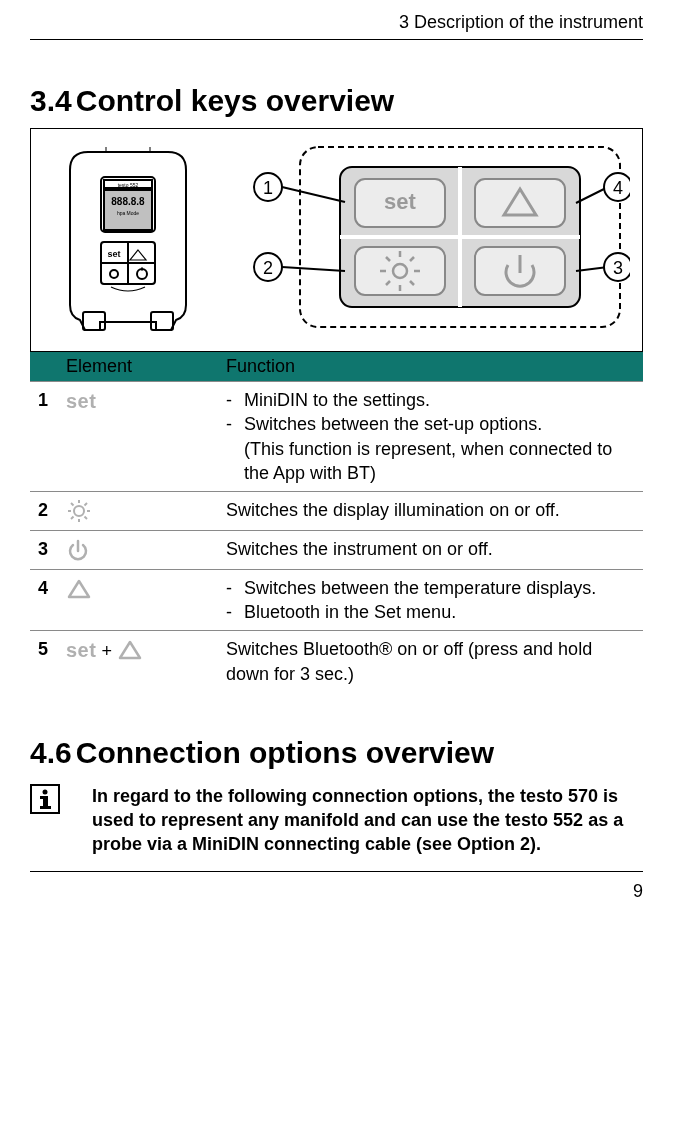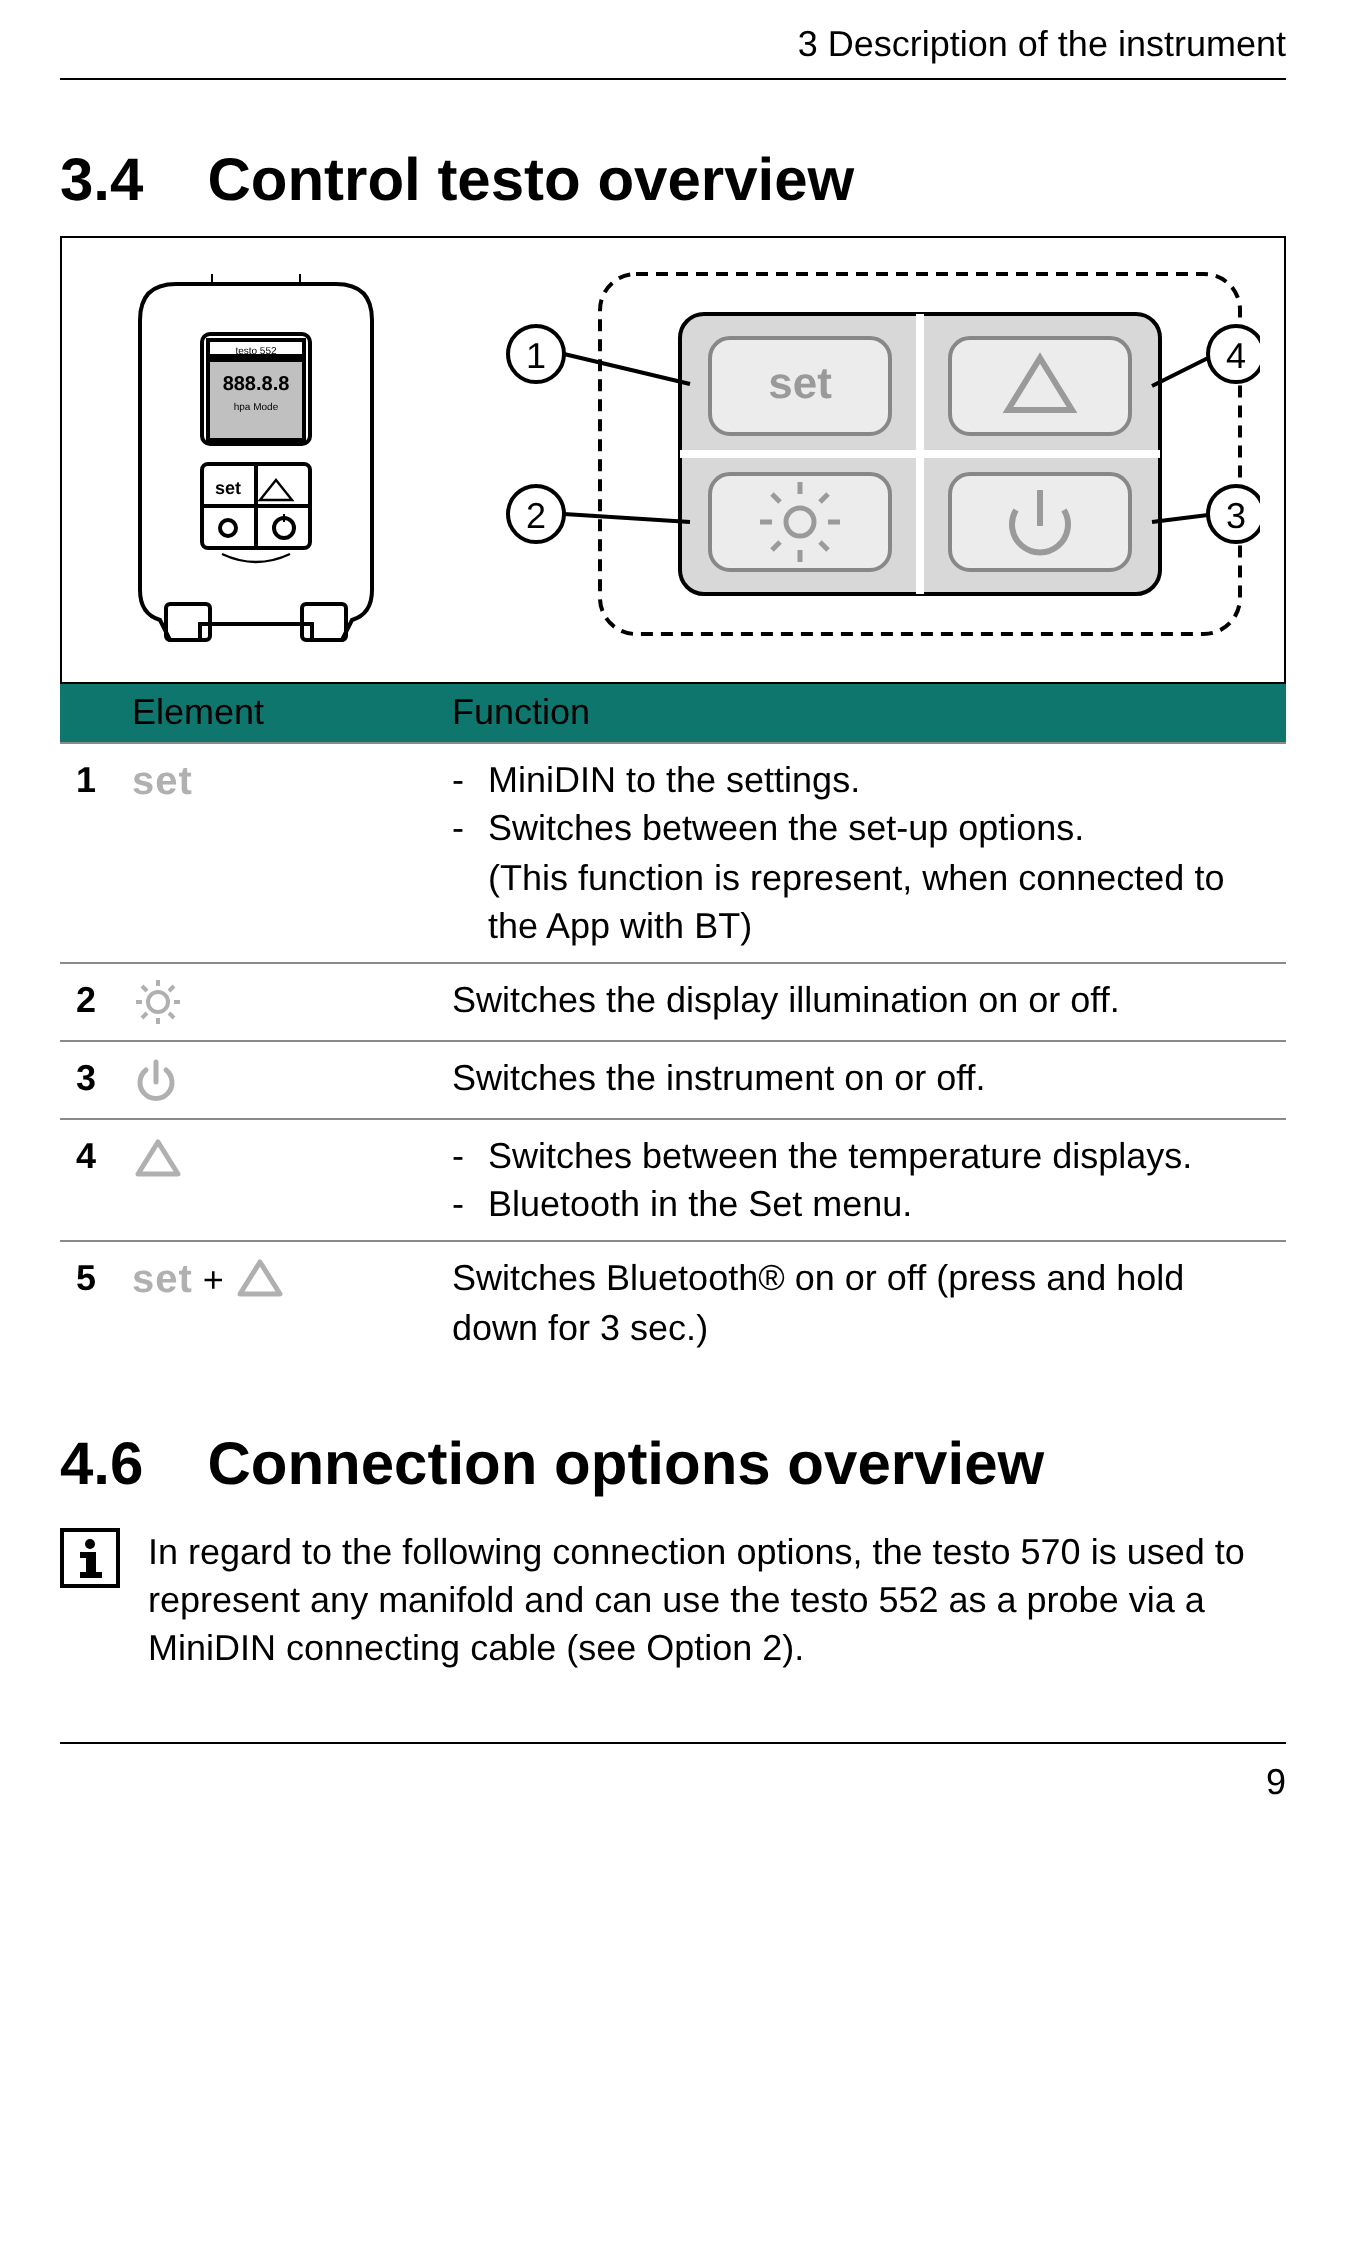--- a/index.html
+++ b/index.html
@@ -1,50 +1,50 @@
 <!DOCTYPE html>
 <html><head>
 <meta charset="utf-8">
 <style>
   * { box-sizing: border-box; margin: 0; padding: 0; }
   html, body { width: 673px; height: 1128px; font-family: Arial, Helvetica, sans-serif; background: #fff; color: #000; }
   .page { width: 673px; height: 920px; position: relative; padding: 0 30px; }
   .header-chapter { text-align: right; font-size: 18px; padding-top: 12px; padding-bottom: 6px; border-bottom: 1px solid #000; }
-  .section-heading { font-size: 30px; font-weight: 700; margin-top: 34px; margin-bottom: 10px; display: flex; gap: 32px; }
+  .section-heading { font-size: 30px; font-weight: 700; margin-top: 44px; margin-bottom: 10px; display: flex; gap: 4px; }
   .figure-box { border: 1px solid #000; width: 100%; height: 224px; position: relative; background: #fff; overflow: hidden; }
   .device-sketch { position: absolute; left: 12px; top: 18px; width: 170px; height: 195px; }
   .keypad-sketch { position: absolute; right: 12px; top: 8px; width: 400px; height: 205px; }
   .callout-num { font-size: 18px; fill: #000; font-family: Arial; }
   .table { width: 100%; border-collapse: collapse; margin-top: 0; table-layout: fixed; }
   .table th { background: #0f766e; font-weight: 400; text-align: left; padding: 4px 8px; font-size: 18px; }
   .table td { border-top: 1px solid #8a8a8a; padding: 6px 8px; font-size: 18px; vertical-align: top; line-height: 1.35; }
   .col-num { width: 28px; font-weight: 700; text-align: left; }
   .col-elem { width: 160px; }
   .icon-set { color: #b0b0b0; font-weight: 900; font-size: 20px; letter-spacing: 0.5px; }
   .icon-cell svg { display: inline-block; vertical-align: middle; }
   .func-list { list-style: none; padding-left: 0; }
   .func-list li { position: relative; padding-left: 18px; }
   .func-list li::before { content: "-"; position: absolute; left: 0; }
   .func-note { padding-left: 18px; }
-  .info-row { display: flex; margin-top: 14px; gap: 14px; }
+  .info-row { display: flex; margin-top: 14px; gap: 32px; font-weight: bold; }
   .info-icon { flex: 0 0 auto; }
   .info-text { font-size: 18px; line-height: 1.35; }
   .page-number { position: absolute; bottom: 18px; right: 30px; font-size: 18px; }
   .page-rule { position: absolute; bottom: 48px; left: 30px; right: 30px; border-top: 1px solid #000; }
 </style>
 </head>
 <body>
 
 <div class="page">
 
   <div class="header-chapter">3 Description of the instrument</div>
 
   <h2 class="section-heading">
     <span>3.4</span>
-    <span>Control testo overview</span>
+    <span>Control keys overview</span>
   </h2>
 
   <div class="figure-box">
 
     <svg class="device-sketch" viewBox="0 0 170 195">
       <g stroke="#000" stroke-width="2" fill="none">
         <path d="M45 5 h80 q18 0 18 18 v135 q0 12 -10 15 l-5 10 h-15 v-8 h-56 v8 h-15 l-5 -10 q-10 -3 -10 -15 v-135 q0 -18 18 -18 z"></path>
         <rect x="58" y="30" width="54" height="55" rx="4"></rect>
         <rect x="61" y="33" width="48" height="8"></rect>
         <text x="85" y="40" font-size="5" text-anchor="middle" fill="#000" stroke="none">testo 552</text>

